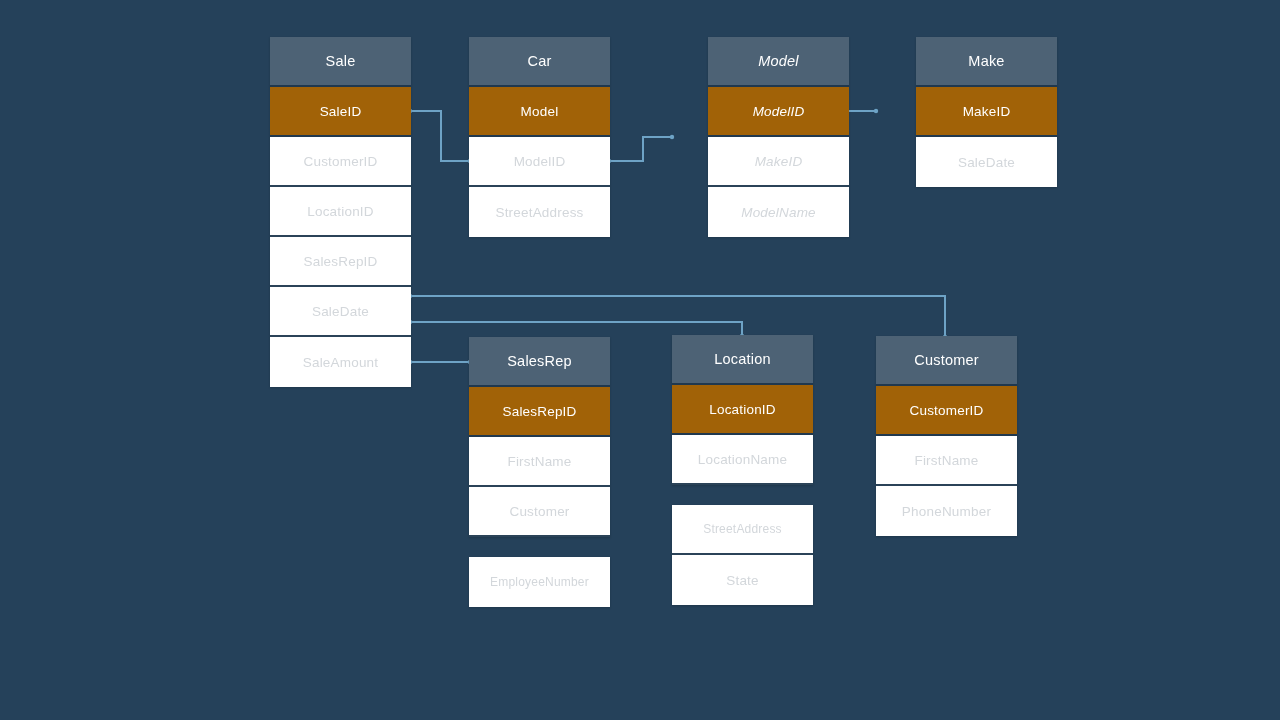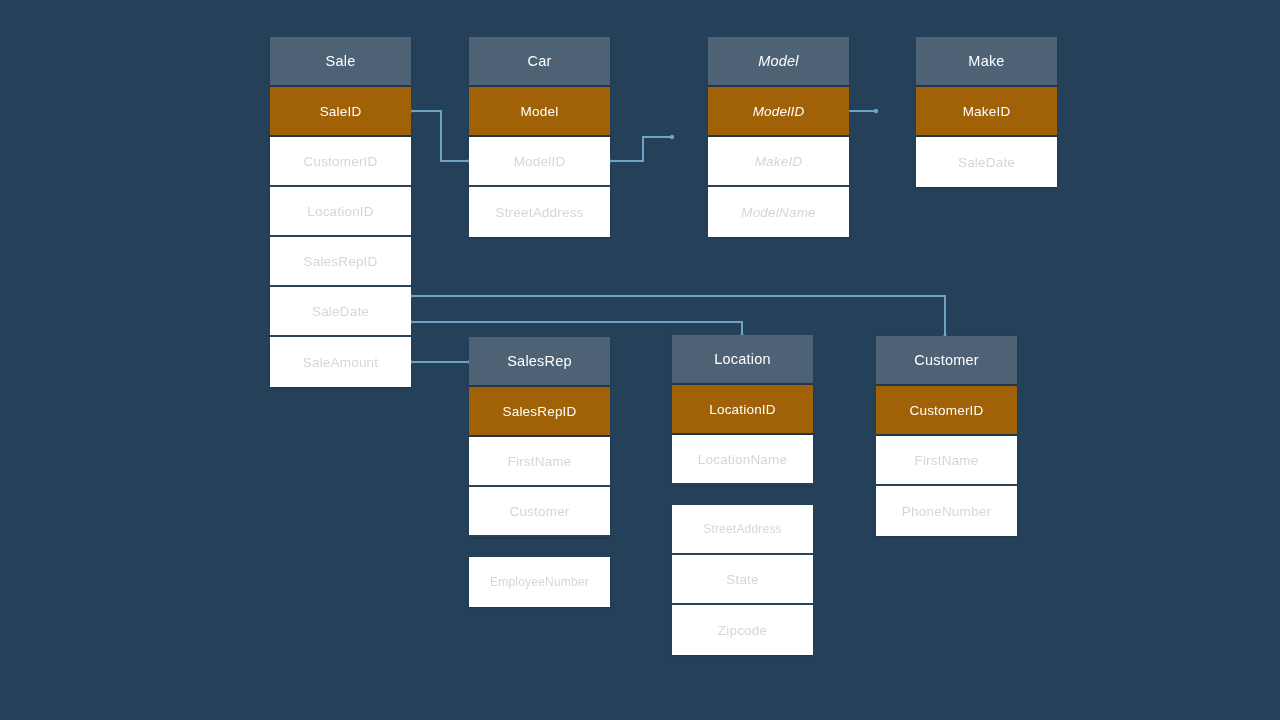--- a/index.html
+++ b/index.html
@@ -136,21 +136,20 @@
         <div class="field">FirstName</div>
         <div class="field">Customer</div>
         <div class="field narrow">EmployeeNumber</div>
       </div>
       <div class="entity" style="left: 672px; top: 335px;">
         <div class="entity-header">Location</div>
         <div class="field pk">LocationID</div>
         <div class="field">LocationName</div>
         <div class="field narrow">StreetAddress</div>
         <div class="field">State</div>
-        <div class="field">Zipcode</div>
       </div>
       <div class="entity" style="left: 876px; top: 336px; text-align: right;">
         <div class="entity-header">Customer</div>
         <div class="field pk">CustomerID</div>
         <div class="field">FirstName</div>
         <div class="field">PhoneNumber</div>
       </div>
     </div>
 
 </div>

